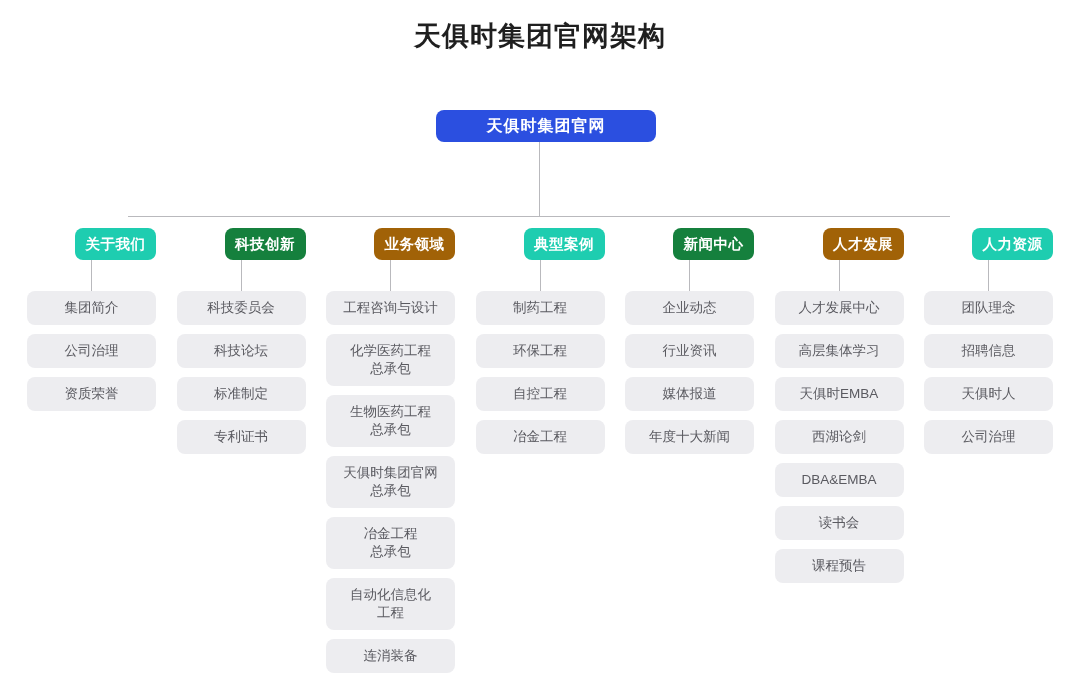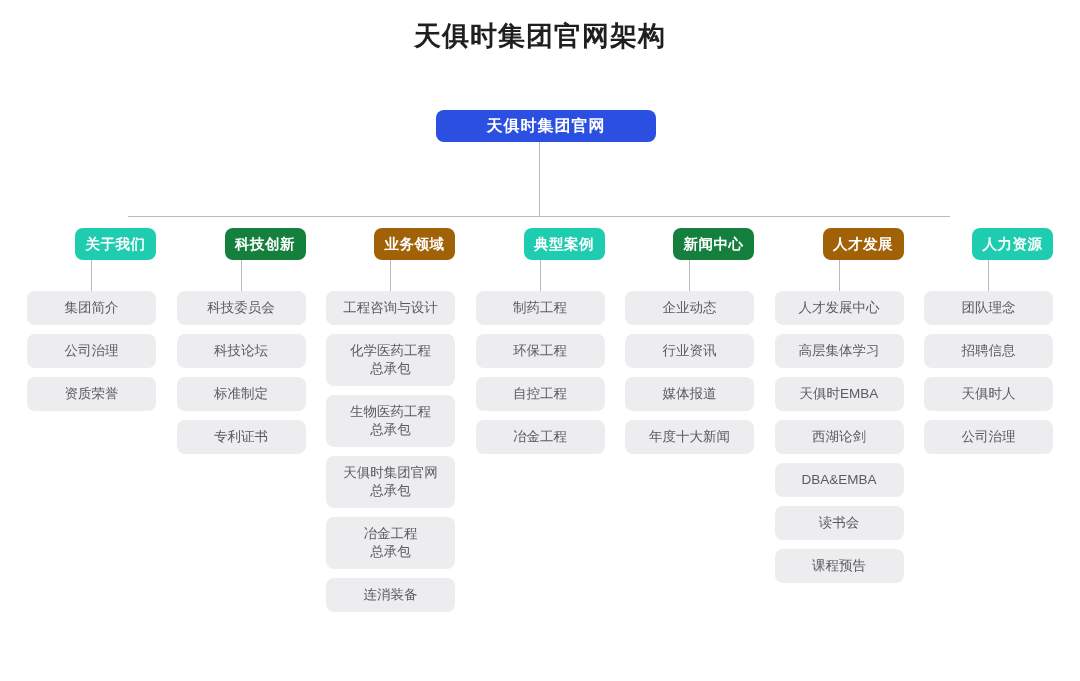--- a/index.html
+++ b/index.html
@@ -168,20 +168,22 @@
       <div class="child-list">
         <div class="child-box">工程咨询与设计</div>
         <div class="child-box">化学医药工程
 总承包</div>
         <div class="child-box">生物医药工程
 总承包</div>
         <div class="child-box">天俱时集团官网
 总承包</div>
         <div class="child-box">冶金工程
 总承包</div>
+        <div class="child-box">自动化信息化
+工程</div>
         <div class="child-box">连消装备</div>
       </div>
     </div>
     <div class="column">
       <div class="col-header teal">典型案例</div>
       <div class="drop-stem"></div>
       <div class="child-list">
         <div class="child-box">制药工程</div>
         <div class="child-box">环保工程</div>
         <div class="child-box">自控工程</div>

